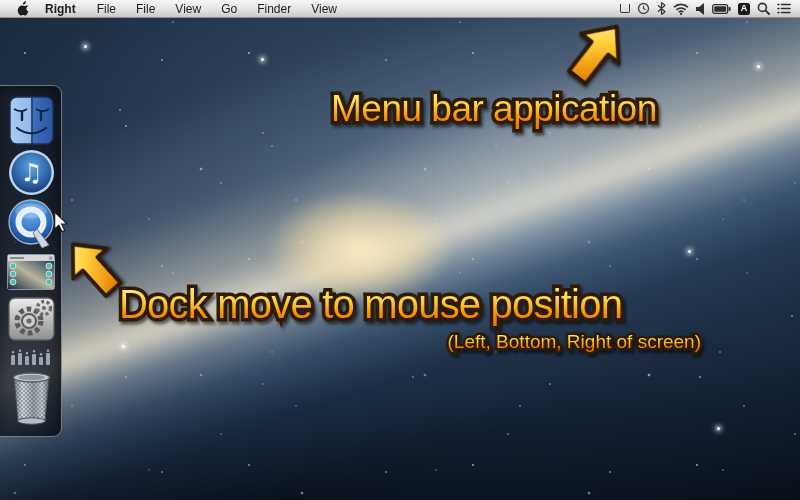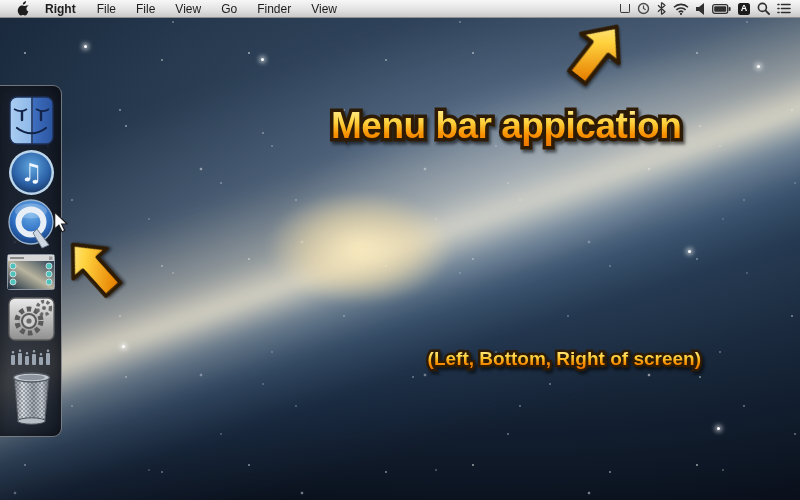--- a/index.html
+++ b/index.html
@@ -50,22 +50,22 @@
 
   
   .dock { position:absolute; left:0; top:85px; width:62px; height:352px; z-index:20;
     background: linear-gradient(90deg, rgba(28,33,44,.78), rgba(16,20,30,.82));
     border:1px solid rgba(255,255,255,.38); border-left:none;
     border-radius:0 9px 9px 0;
     box-shadow: inset 0 0 18px rgba(0,0,0,.5); }
   .dock-item { position:absolute; }
 
   
-  .callout { position:absolute; z-index:30; font-weight:bold; white-space:nowrap;
-    filter: drop-shadow(2px 3px 1.5px rgba(0,0,0,.55)); margin-top: 17px; }
+  .callout { position:absolute; z-index:30; font-weight:normal; white-space:nowrap;
+    filter: drop-shadow(2px 3px 1.5px rgba(0,0,0,.55)); }
   .callout .layer { position:absolute; left:0; top:0; }
   .callout .stroke { -webkit-text-stroke:7px #2d1b06; color:#2d1b06; }
   .callout .fill { position:relative;
     background:linear-gradient(180deg,#fff3a6 0%, #ffd23e 42%, #f89000 72%, #ee7600 100%);
     -webkit-background-clip:text; background-clip:text; color:transparent; }
   .c1 { left:331px; top:88px; font-size:37px; letter-spacing:-0.5px; }
   .c2 { left:119px; top:282px; font-size:40px; letter-spacing:-0.8px; }
   .c3 { right:99px; top:331px; font-size:19px; }
   .c3 .stroke { -webkit-text-stroke:5px #2d1b06; }
 
@@ -310,20 +310,24 @@
           <stop offset="1" stop-color="#e67e00"></stop>
     </linearGradient>
       </defs>
     <polygon points="45,5 86,52 63,52 63,115 27,115 27,52 4,52" fill="url(#arg2)" stroke="#2d1b06" stroke-width="7" stroke-linejoin="round"></polygon>
   </svg>
 
   <div class="callout c1">
     <span class="layer stroke">Menu bar appication</span>
     <span class="layer fill">Menu bar appication</span>
   </div>
+  <div class="callout c2">
+    <span class="layer stroke">Dock move to mouse position</span>
+    <span class="layer fill">Dock move to mouse position</span>
+  </div>
   <div class="callout c3">
     <span class="layer stroke">(Left, Bottom, Right of screen)</span>
     <span class="layer fill">(Left, Bottom, Right of screen)</span>
   </div>
 
   <svg class="cursor" width="15" height="22" viewBox="0 0 12 19">
     <path d="M1 1 L1 15.5 L4.6 12.2 L7.3 18 L9.7 16.9 L7 11.2 L11.5 11 Z" fill="#ffffff" stroke="#1a1a1a" stroke-width="1"></path>
   </svg>
 
 </div>

